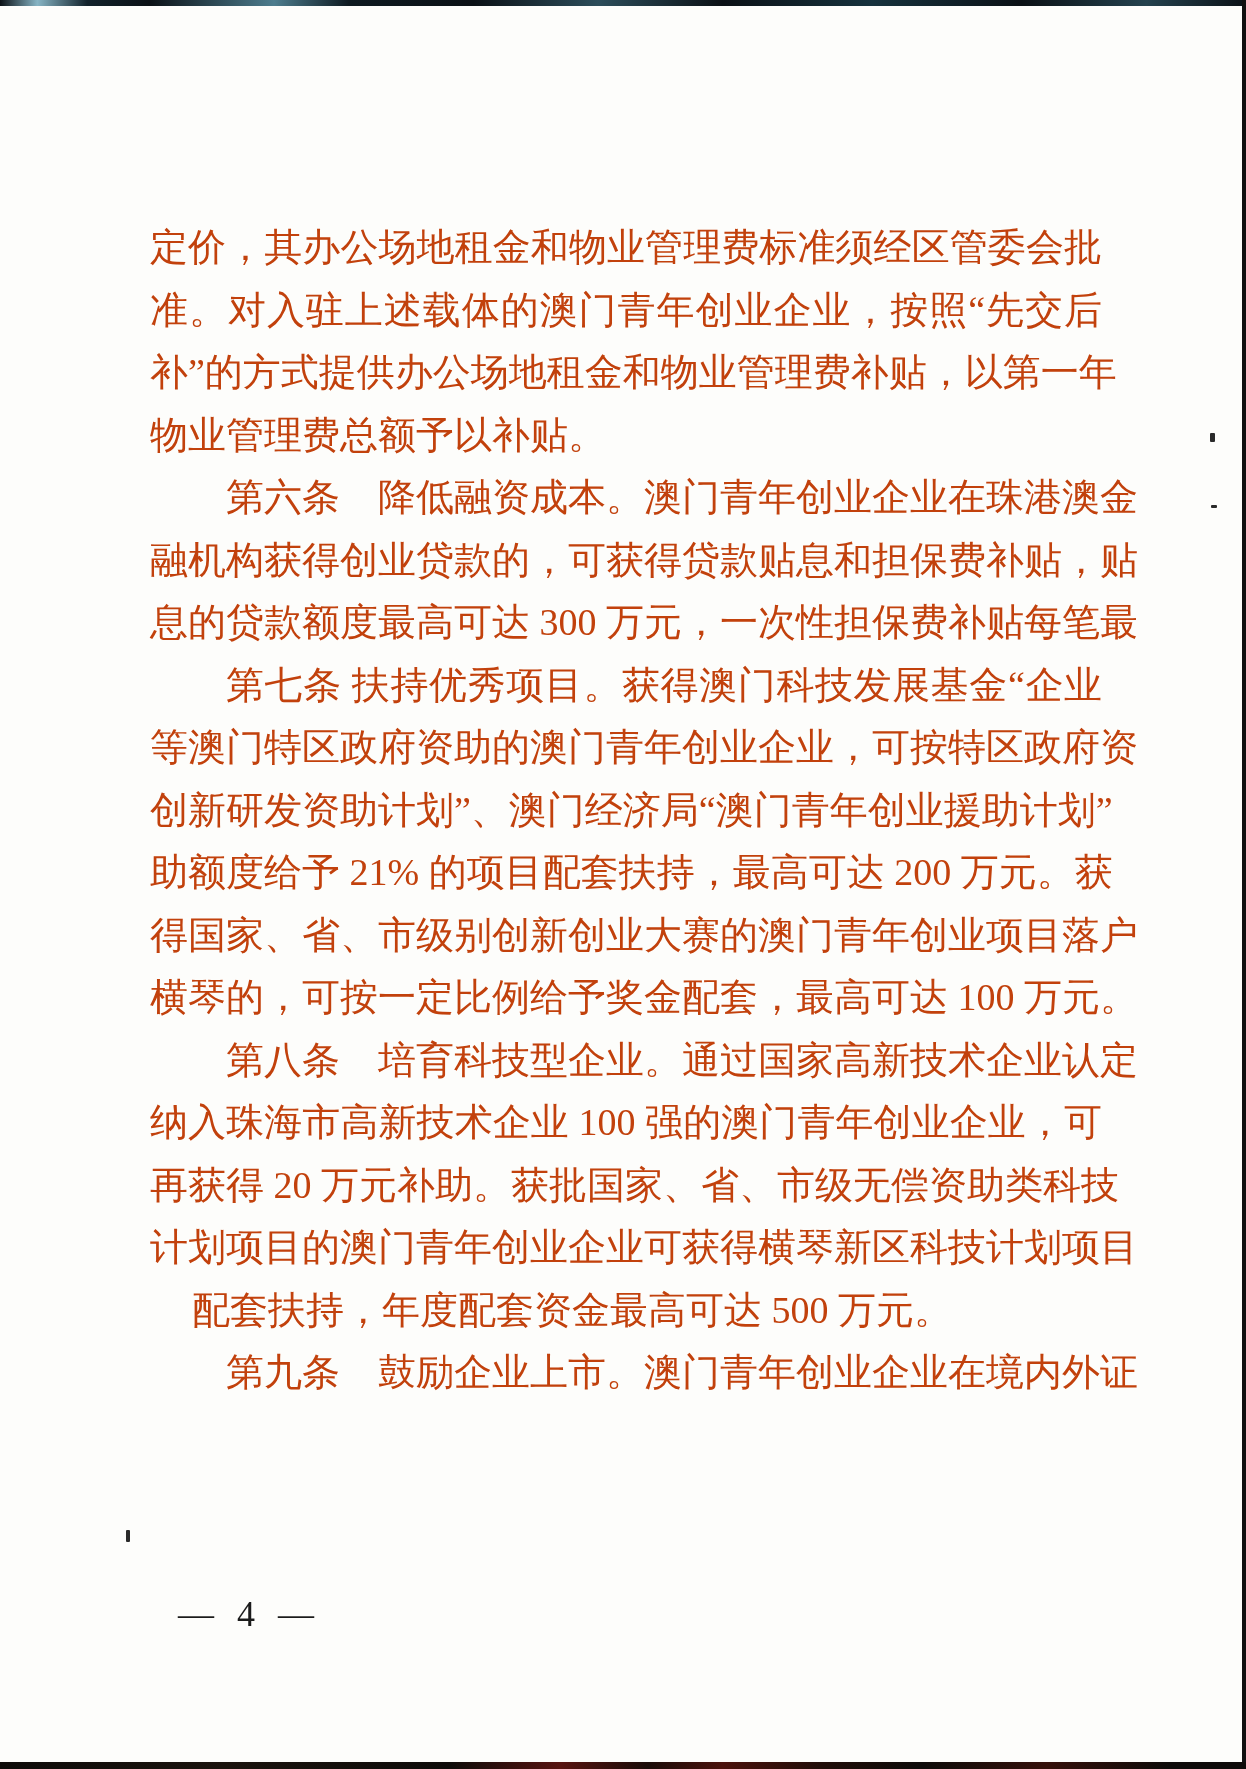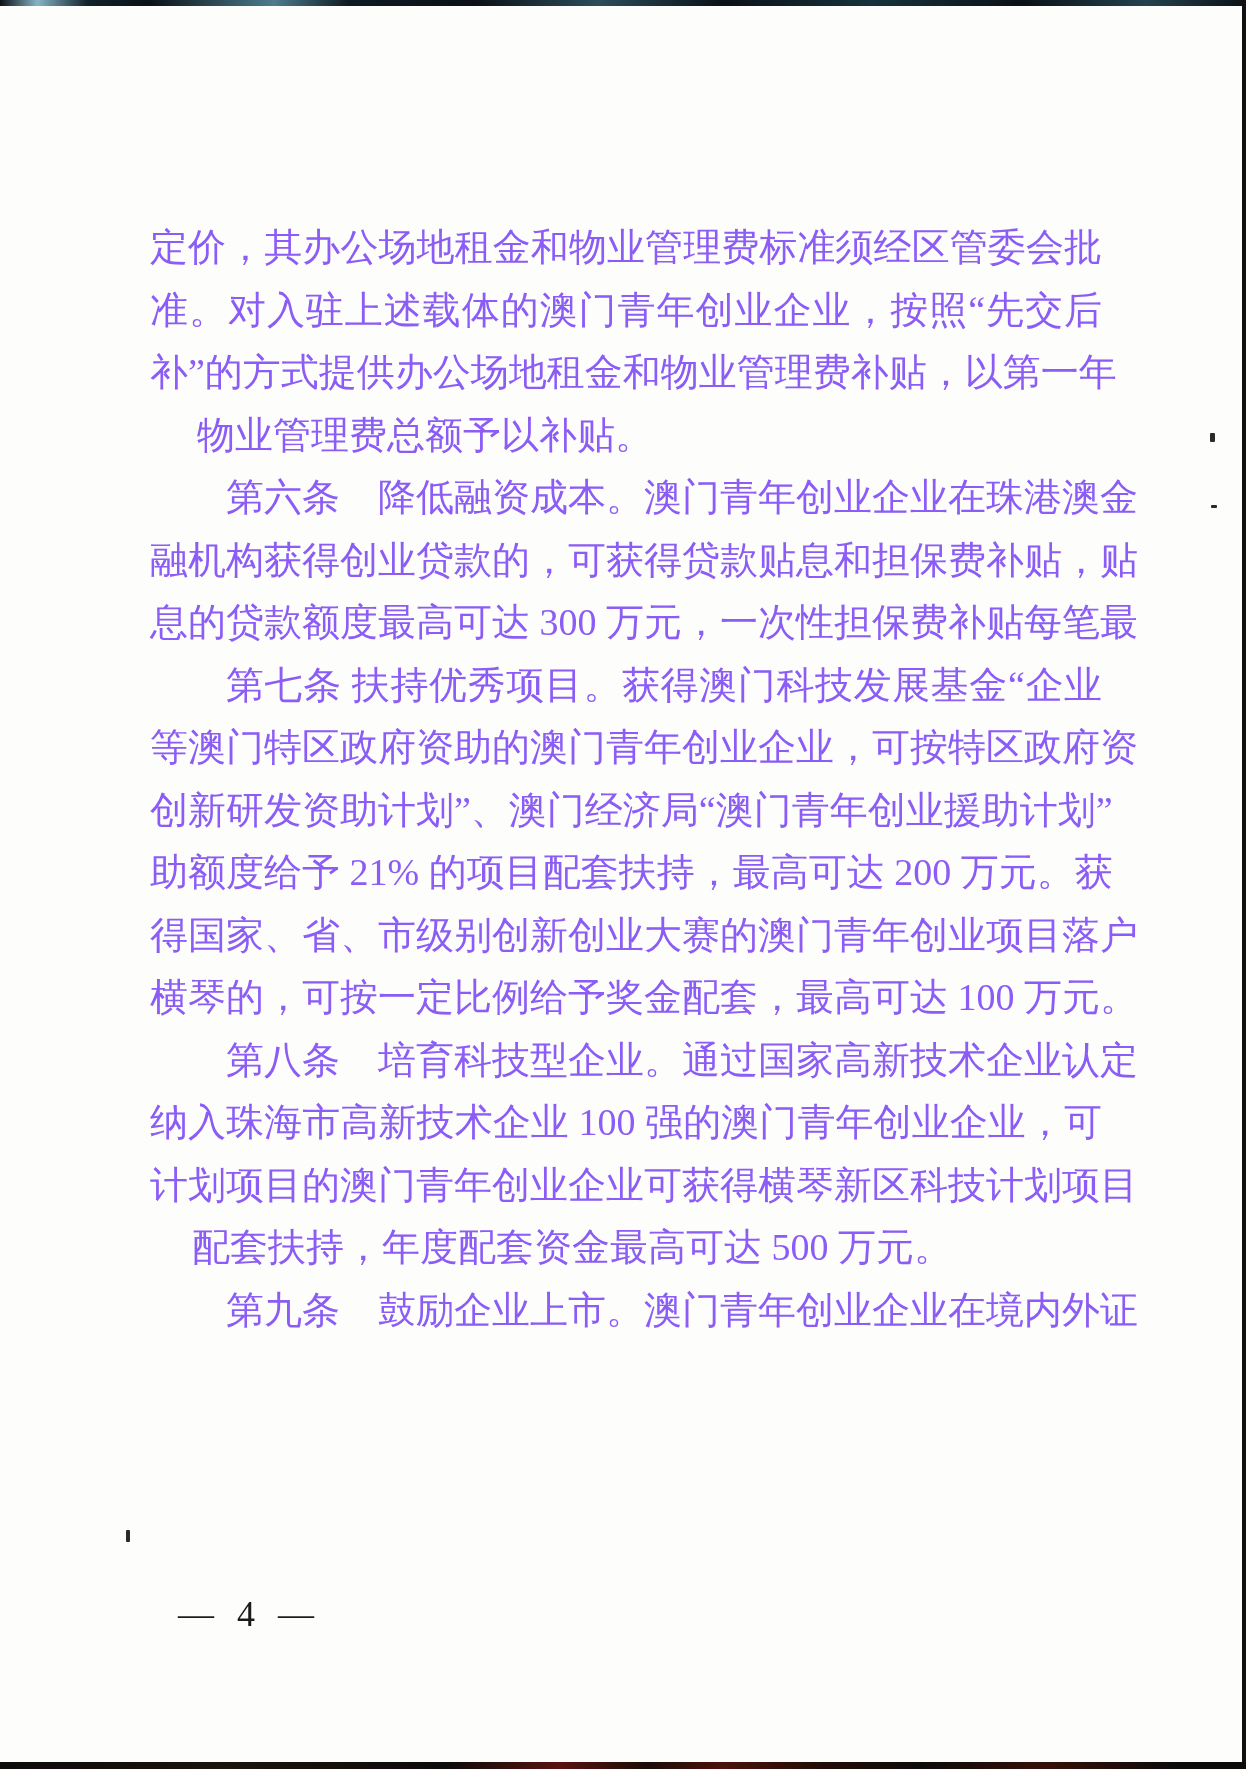--- a/index.html
+++ b/index.html
@@ -32,35 +32,35 @@
   .speck { position: absolute; background: #2a2a2a; border-radius: 1px; }
   .speck-a { left: 1210px; top: 433px; width: 5px; height: 9px; }
   .speck-b { left: 1211px; top: 505px; width: 6px; height: 3px; }
   .speck-c { left: 126px; top: 1530px; width: 4px; height: 12px; }
 
   
   .textblock {
     position: absolute;
     left: 150px; top: 216px;
     width: 952px;
-    color: #8b5cf6;
+    color: #c2410c;
     font-size: 38px;
   }
   .line {
     height: 62.5px;
     line-height: 62.5px;
     width: 952px;
     text-align: justify;
     text-align-last: justify;
     white-space: nowrap;
     overflow: visible;
   }
   .line.indent { padding-left: 76px; }
   .line.short { text-align-last: justify; }
-  .w433 { width: 433px; margin-left: 47px; }
+  .w433 { width: 433px; }
   .w252 { width: 252px; }
   .w714 { width: 714px; margin-left: 42px; }
 
   .footer-page {
     position: absolute;
     left: 178px; top: 1594px;
     font-size: 36px;
     line-height: 40px;
     letter-spacing: 7px;
     color: #1b1b1b;
@@ -85,18 +85,19 @@
   <div class="line">融机构获得创业贷款的，可获得贷款贴息和担保费补贴，贴</div>
   <div class="line">息的贷款额度最高可达 300 万元，一次性担保费补贴每笔最</div>
   <div class="line indent">第七条 扶持优秀项目。获得澳门科技发展基金“企业</div>
   <div class="line">等澳门特区政府资助的澳门青年创业企业，可按特区政府资</div>
   <div class="line">创新研发资助计划”、澳门经济局“澳门青年创业援助计划”</div>
   <div class="line">助额度给予 21% 的项目配套扶持，最高可达 200 万元。获</div>
   <div class="line">得国家、省、市级别创新创业大赛的澳门青年创业项目落户</div>
   <div class="line">横琴的，可按一定比例给予奖金配套，最高可达 100 万元。</div>
   <div class="line indent">第八条　培育科技型企业。通过国家高新技术企业认定</div>
   <div class="line">纳入珠海市高新技术企业 100 强的澳门青年创业企业，可</div>
+  <div class="line">再获得 20 万元补助。获批国家、省、市级无偿资助类科技</div>
   <div class="line">计划项目的澳门青年创业企业可获得横琴新区科技计划项目</div>
   <div class="line short w714">配套扶持，年度配套资金最高可达 500 万元。</div>
   <div class="line indent">第九条　鼓励企业上市。澳门青年创业企业在境内外证</div>
 </div>
 
 <div class="footer-page">— 4 —</div>
 
 </body></html>

